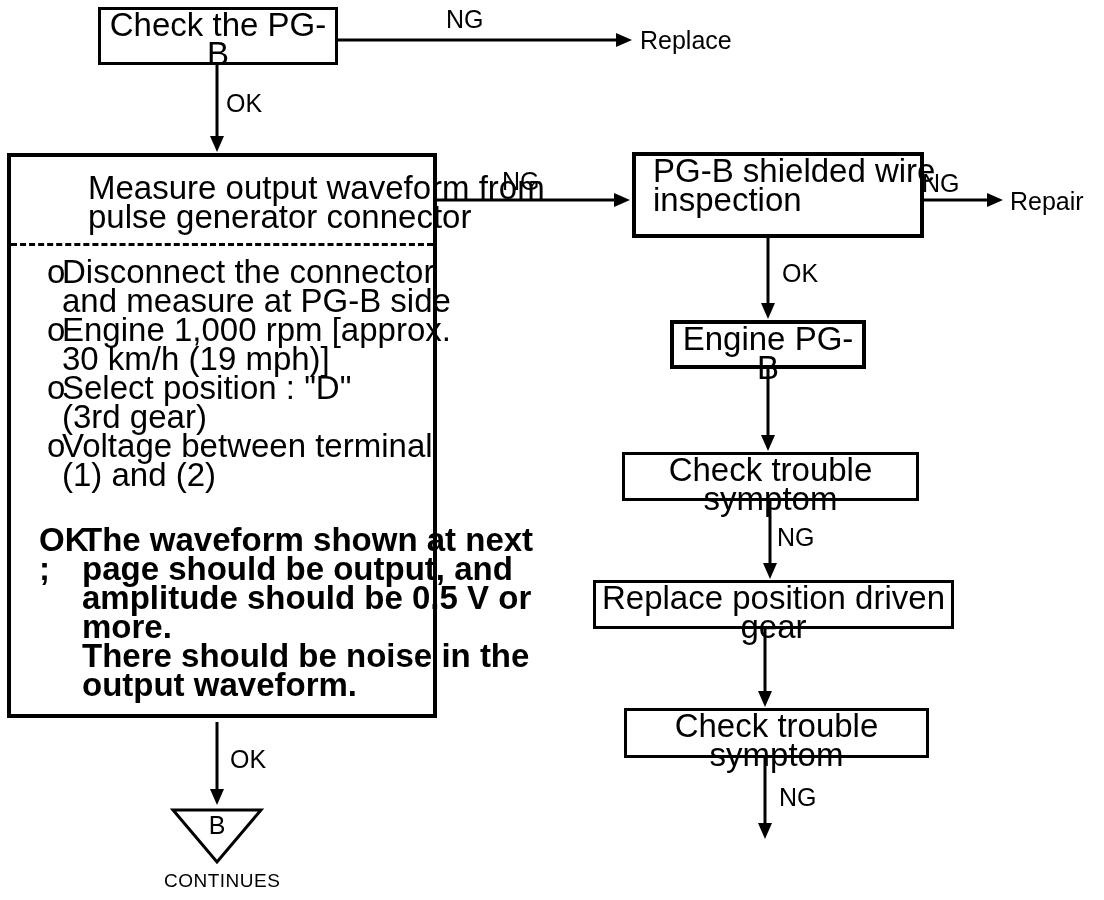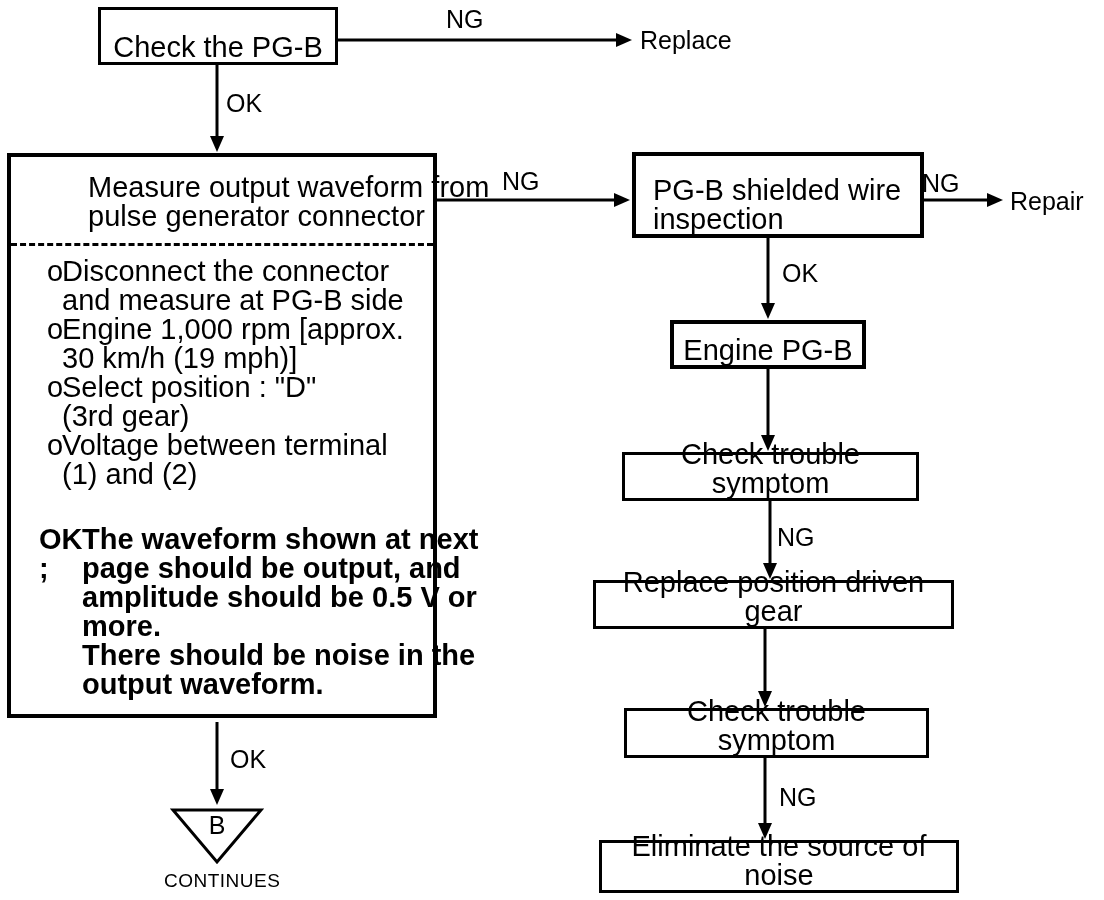--- a/index.html
+++ b/index.html
@@ -1,22 +1,22 @@
 <!DOCTYPE html>
 <html><head>
 <meta charset="utf-8">
 <style>
   html,body{margin:0;padding:0;background:#fff;}
   body{width:1104px;height:900px;position:relative;overflow:hidden;
        font-family:"Liberation Sans", sans-serif;color:#000;}
   .canvas{position:absolute;inset:0;}
   svg.wires{position:absolute;left:0;top:0;z-index:1;}
   .node{position:absolute;box-sizing:border-box;border:3px solid #000;background:#fff;
-        display:flex;align-items:flex-end;justify-content:center;text-align:center;
-        font-size:29px;line-height:29px;z-index:2;}
+        display:flex;align-items:flex-start;justify-content:center;text-align:center;
+        font-size:33px;line-height:29px;z-index:2;}
   .pre{white-space:pre;}
   .lbl{position:absolute;font-size:25px;line-height:27px;white-space:pre;z-index:3;}
   
   #box-check{left:98px;top:7px;width:240px;height:58px;}
   
   #box-measure{left:7px;top:153px;width:430px;height:565px;border-width:4px;
                display:block;text-align:left;}
   #measure-title{position:absolute;left:33px;top:16px;margin-left:44px;}
   #measure-dash{position:absolute;left:0;right:0;top:86px;border-top:3px dashed #000;}
   #measure-bullets{position:absolute;left:36px;top:100px;}
@@ -164,23 +164,20 @@
   </div>
 
   <div id="box-transfer" class="node">
     <span>Replace position driven gear</span>
   </div>
 
   <div id="box-symptom2" class="node">
     <span>Check trouble symptom</span>
   </div>
 
-  <div id="box-eliminate" class="node">
-    <span>Eliminate the source of noise</span>
-  </div>
 
   <span id="ng-0" class="lbl">NG</span>
   <span id="lbl-replace" class="lbl">Replace</span>
   <span id="ok-1" class="lbl">OK</span>
   <span id="ng-1" class="lbl">NG</span>
   <span id="ng-2" class="lbl">NG</span>
   <span id="lbl-repair" class="lbl">Repair</span>
   <span id="ok-2" class="lbl">OK</span>
   <span id="ng-3" class="lbl">NG</span>
   <span id="ng-4" class="lbl">NG</span>

